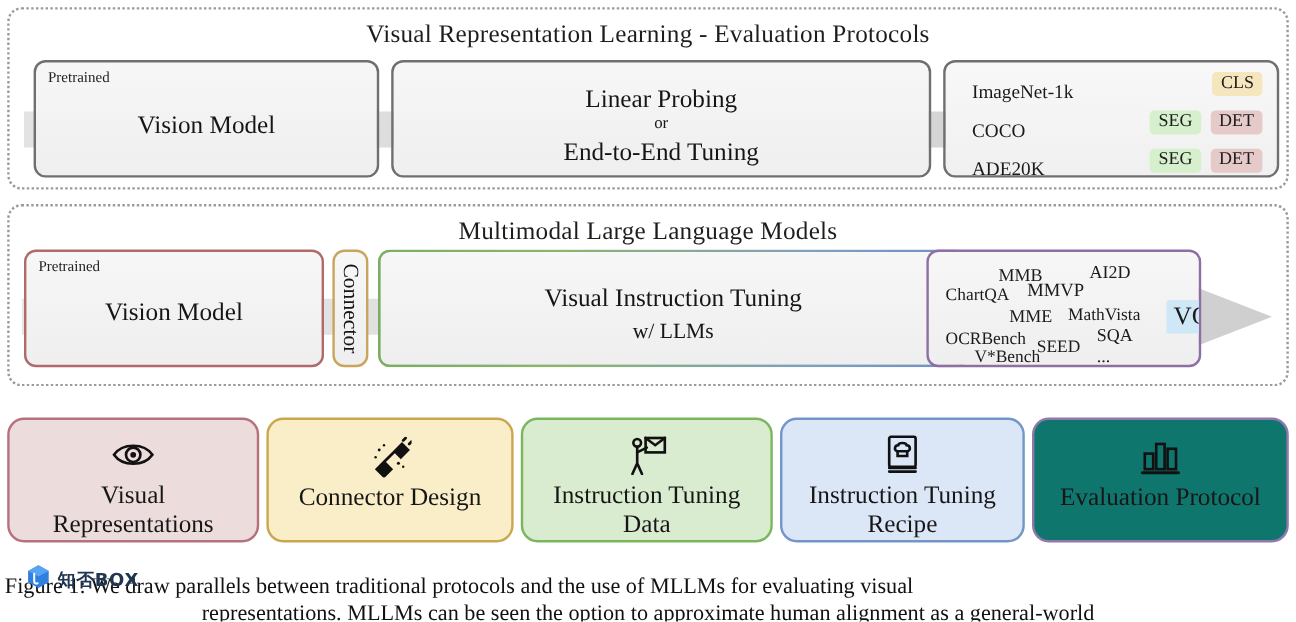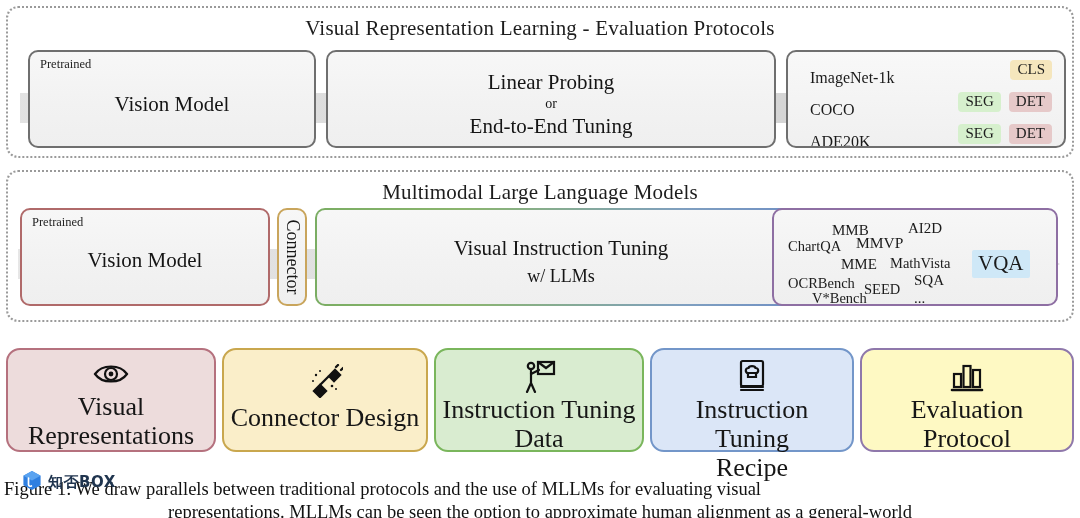--- a/index.html
+++ b/index.html
@@ -121,21 +121,21 @@
   }
 
   #mllm-vit{left:315px;top:208px;width:492px;height:98px;
             border:2px solid transparent;
             background:
               linear-gradient(180deg,#f7f7f7 0%,#f2f2f2 55%,#efefef 100%) padding-box,
               linear-gradient(90deg,#7aad63 0%,#8bb56e 30%,#7f9fc0 75%,#6f8fc4 100%) border-box;}
   #mllm-vit .line1{top:26px;font-size:21px;}
   #mllm-vit .line2{top:56px;font-size:18px;}
 
-  #mllm-bench{left:772px;top:208px;width:286px;height:98px;border:2px solid #8e6fa3;overflow:hidden;}
+  #mllm-bench{left:772px;top:208px;width:229px;height:98px;border:2px solid #8e6fa3;overflow:hidden;}
 
   .bm{position:absolute;white-space:nowrap;color:#1b1b1b;}
   .vqa-badge{
     position:absolute;
     background:#cfe8f7;
     padding:1px 6px 2px 6px;
     border-radius:2px;
     font-size:21px;
     color:#1b1b1b;
   }
@@ -158,21 +158,21 @@
     padding-top:9px;
   }
   .card-icon{
     width:40px;height:40px;
     display:flex;align-items:center;justify-content:center;
     margin-bottom:2px;
   }
   .card-icon svg{display:block;}
   .card-text{
     text-align:center;
-    font-size:26px;
+    font-size:21px;
     line-height:1.12;
     color:#161616;
     padding:0 6px;
   }
 
   .wm{
     position:absolute;
     left:22px;top:470px;
     display:flex;align-items:center;gap:6px;
     z-index:40;
@@ -361,21 +361,21 @@
           <path d="M11 14 L11 18 L19 18 L19 14"></path>
         </g>
       </svg>
     </span>
     <span class="card-text">
       <span>Instruction Tuning</span><br>
       <span>Recipe</span>
     </span>
   </div>
 
-  <div class="card" style="left:860px;width:214px;background:#fef9c3;border-color:#8f78ab;padding-top:11px;">
+  <div class="card" style="left:860px;width:214px;background:#0f766e;border-color:#8f78ab;padding-top:11px;">
     <span class="card-icon">
       <svg width="34" height="32" viewBox="0 0 34 32">
         <g stroke="#111" stroke-width="2.2" fill="none">
           <rect x="4" y="13" width="7" height="13"></rect>
           <rect x="13.5" y="5" width="7" height="21"></rect>
           <rect x="23" y="9" width="7" height="17"></rect>
           <path d="M2 29 L32 29" stroke-width="2.6" stroke-linecap="round"></path>
         </g>
       </svg>
     </span>

